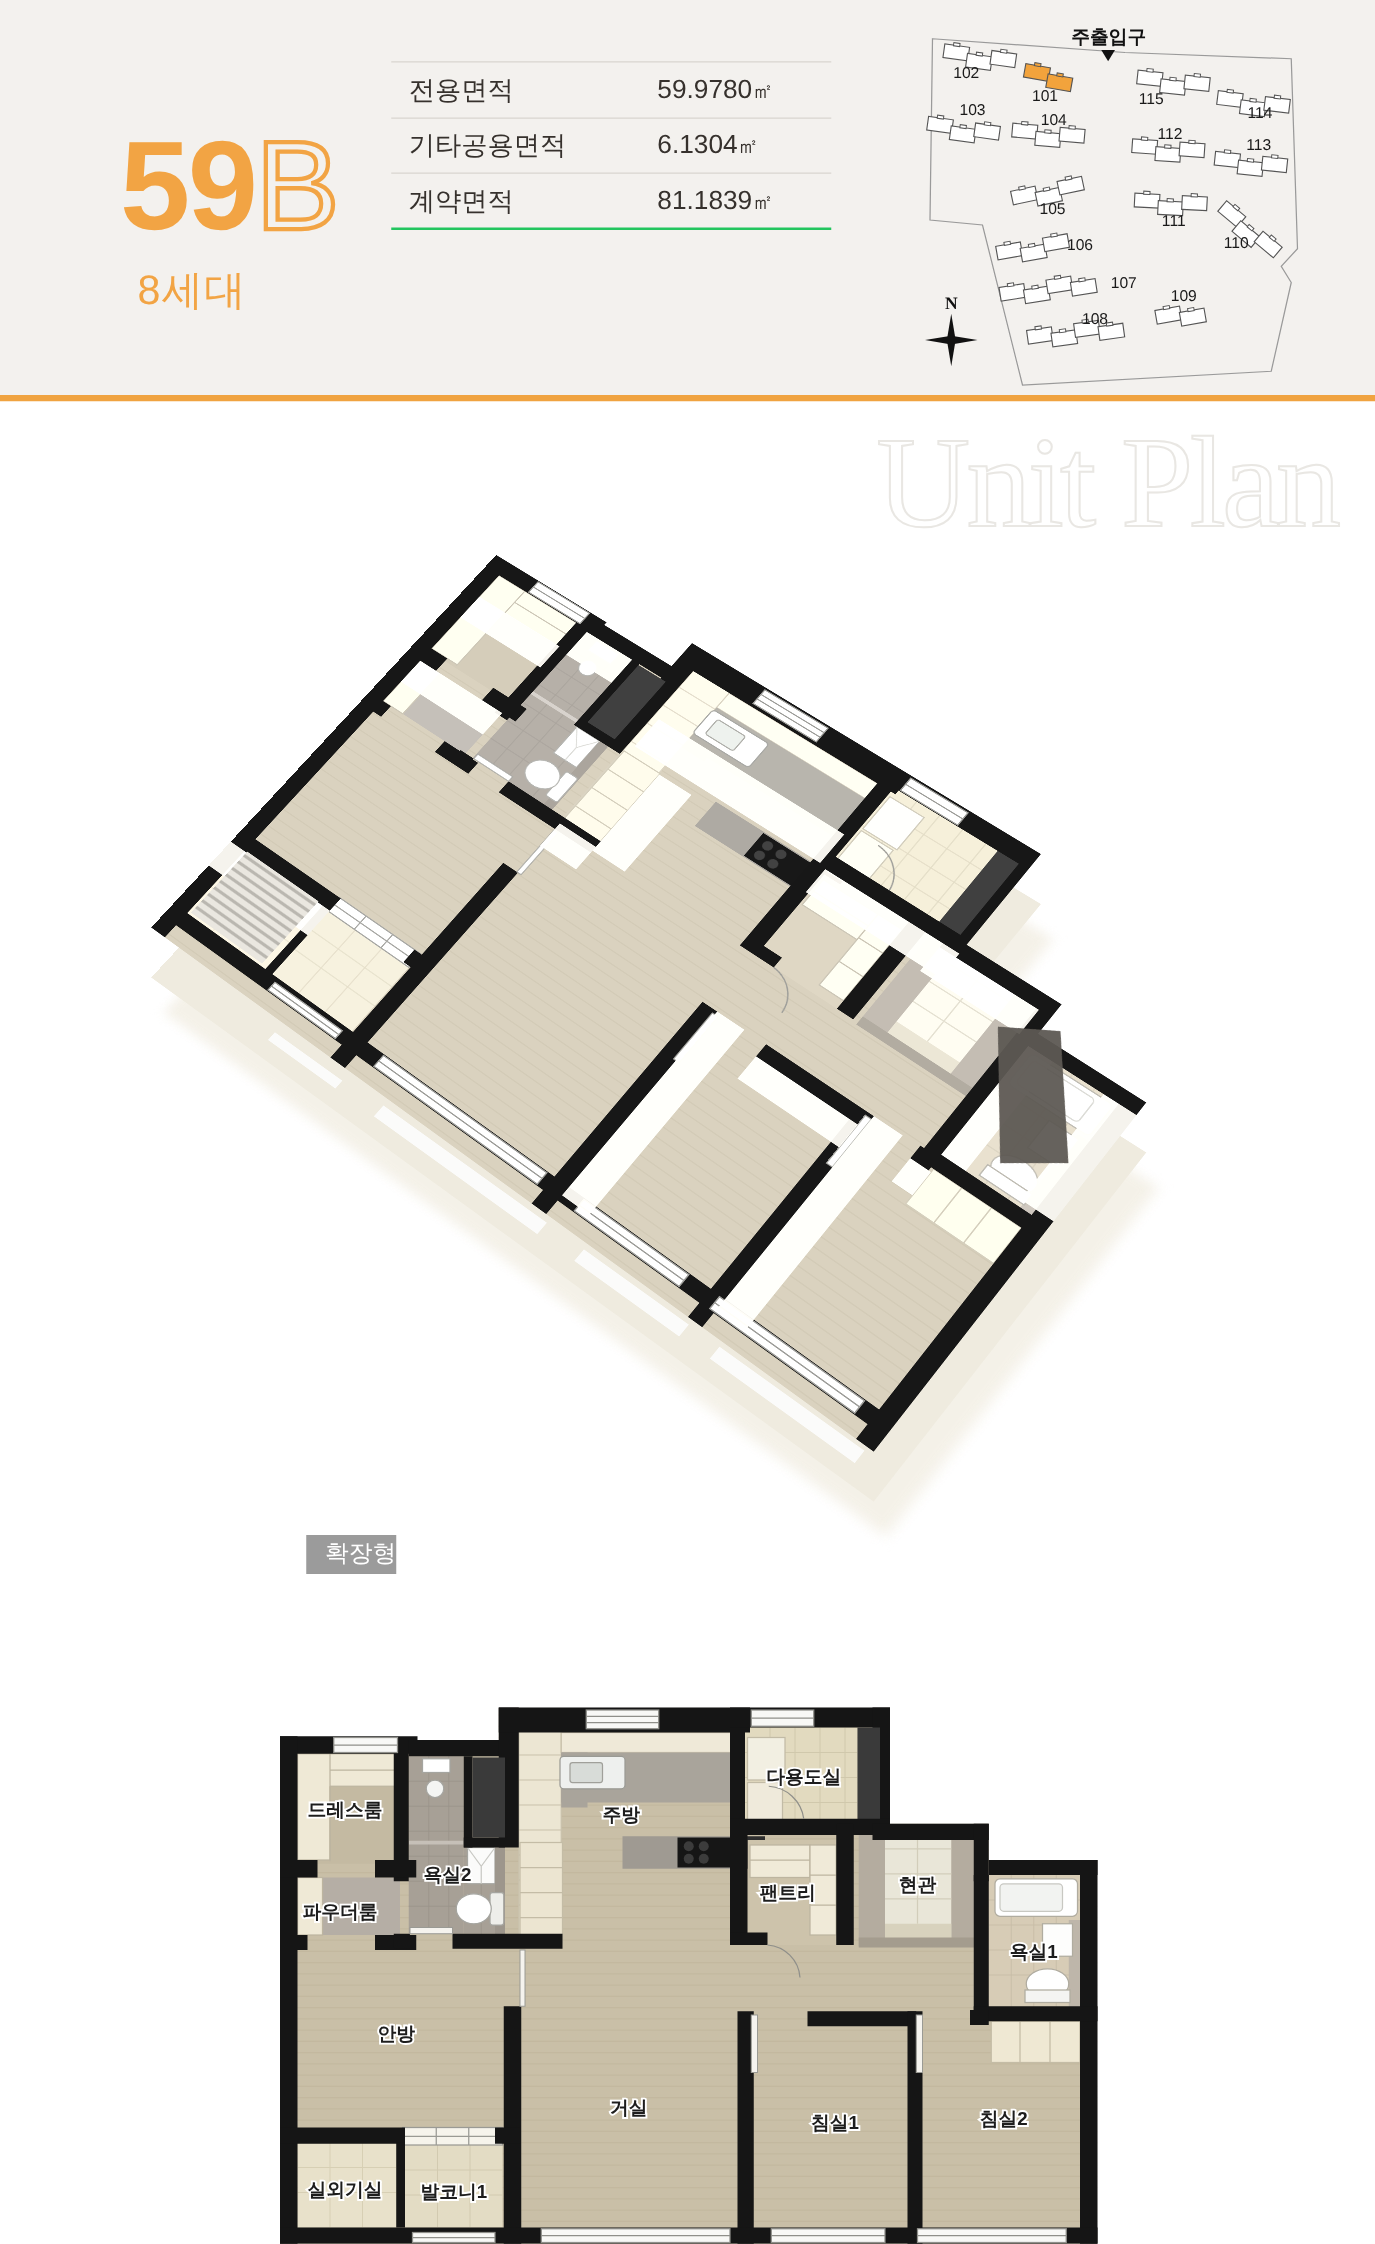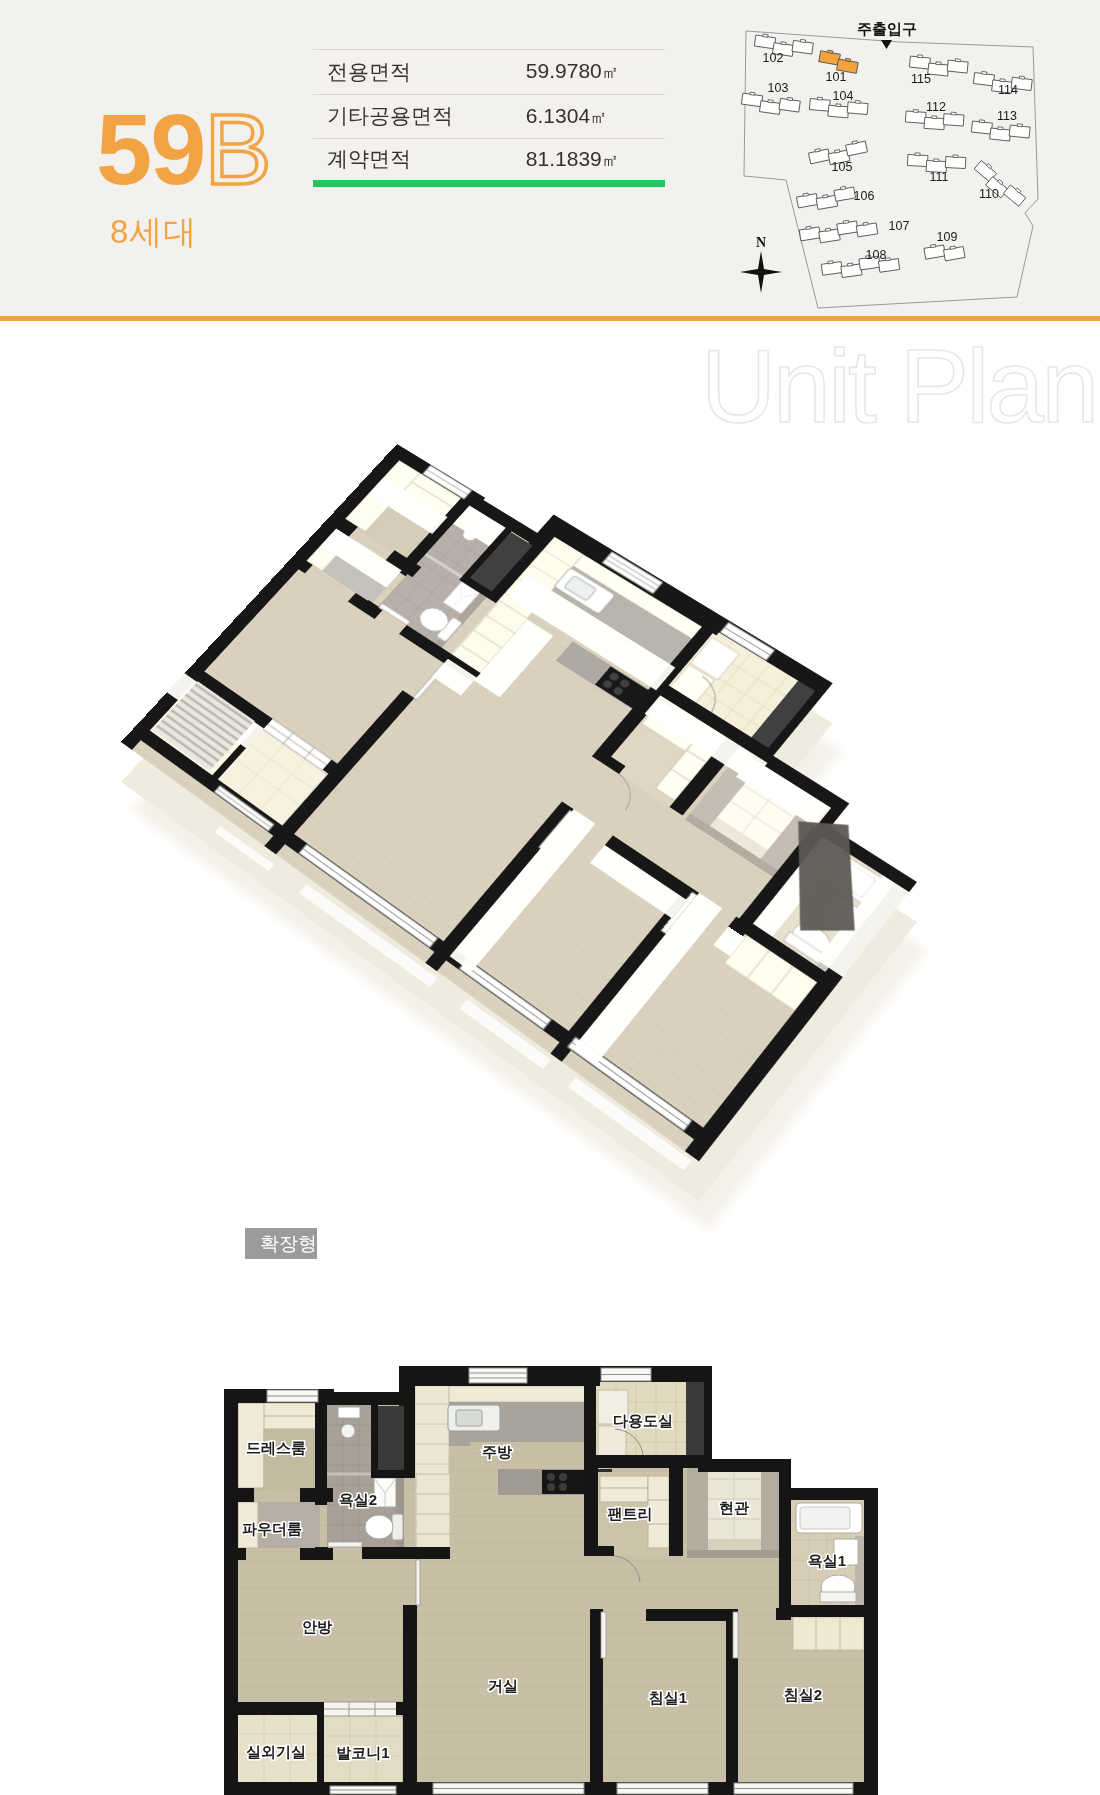--- a/index.html
+++ b/index.html
@@ -4,25 +4,25 @@
 *{margin:0;padding:0;box-sizing:border-box}
 body{width:1100px;height:1795px;position:relative;overflow:hidden;background:#fff;font-family:"Liberation Sans",sans-serif}
 .hdr{position:absolute;left:0;top:0;width:1100px;height:316px;background:#f3f1ee}
 .obar{position:absolute;left:0;top:316px;width:1100px;height:5px;background:#f0a340}
 .big{position:absolute;left:96px;top:99px;width:180px;color:#f2a444}
 .big .n{font-size:101px;font-weight:bold;letter-spacing:-2px;line-height:1}
 .big .b{font-size:101px;font-weight:400;letter-spacing:-2px;line-height:1;color:transparent;-webkit-text-stroke:3.4px #f2a444}
 .big .s{font-size:33px;margin-top:10px;letter-spacing:1px;padding-left:14px}
 table.ft{position:absolute;left:313px;top:49px;width:352px;border-collapse:collapse}
 table.ft td{border-top:1px solid #d9d5cf;height:44.5px;font-size:21px;color:#36312d;padding:0 4px 0 14px}
-table.ft tr:last-child td{border-bottom:7px solid #22c55e}
+table.ft tr:last-child td{border-bottom:2px solid #22c55e}
 table.ft td.v{text-align:left}
 .sq{font-size:17px}
 .map{position:absolute;left:720px;top:10px}
-.uplan{position:absolute;left:701px;top:327px;white-space:nowrap;font-family:Liberation Sans, sans-serif;font-size:104px;letter-spacing:-3px;color:transparent;-webkit-text-stroke:1.6px #e9e7e3}
+.uplan{position:absolute;left:701px;top:327px;white-space:nowrap;font-family:Liberation Serif, serif;font-size:104px;letter-spacing:-3px;color:transparent;-webkit-text-stroke:1.6px #e9e7e3}
 .p3wrap{position:absolute;left:0;top:0;width:659px;height:445px;transform-origin:0 0}
 .shad{transform:translate(10px,68px) matrix3d(0.712249,0.398077,0,-0.00018144,-0.670706,0.624660,0,-0.00011403,0,0,1,0,412.0105,427.7930,0,1);filter:blur(4px);opacity:0.8}
 .shad svg *{fill:#f2eee3 !important;stroke:none !important}
 .skirt{transform:translateY(40px) matrix3d(0.712249,0.398077,0,-0.00018144,-0.670706,0.624660,0,-0.00011403,0,0,1,0,412.0105,427.7930,0,1)}
 .skirt svg *{fill:#efebdf !important;stroke:none !important}
 .skirt svg .wn{fill:#fbfbfa !important}
 .main3d{transform:matrix3d(0.712249,0.398077,0,-0.00018144,-0.670706,0.624660,0,-0.00011403,0,0,1,0,412.0105,427.7930,0,1)}
 .main3d svg{filter:saturate(0.72) brightness(1.1)}
 .p3wrap svg{position:absolute;left:0;top:0}
 .tag{position:absolute;left:245px;top:1228px;width:72px;height:31px;background:#9b9b9b;color:#fff;font-size:19px;text-align:right;line-height:31px}

